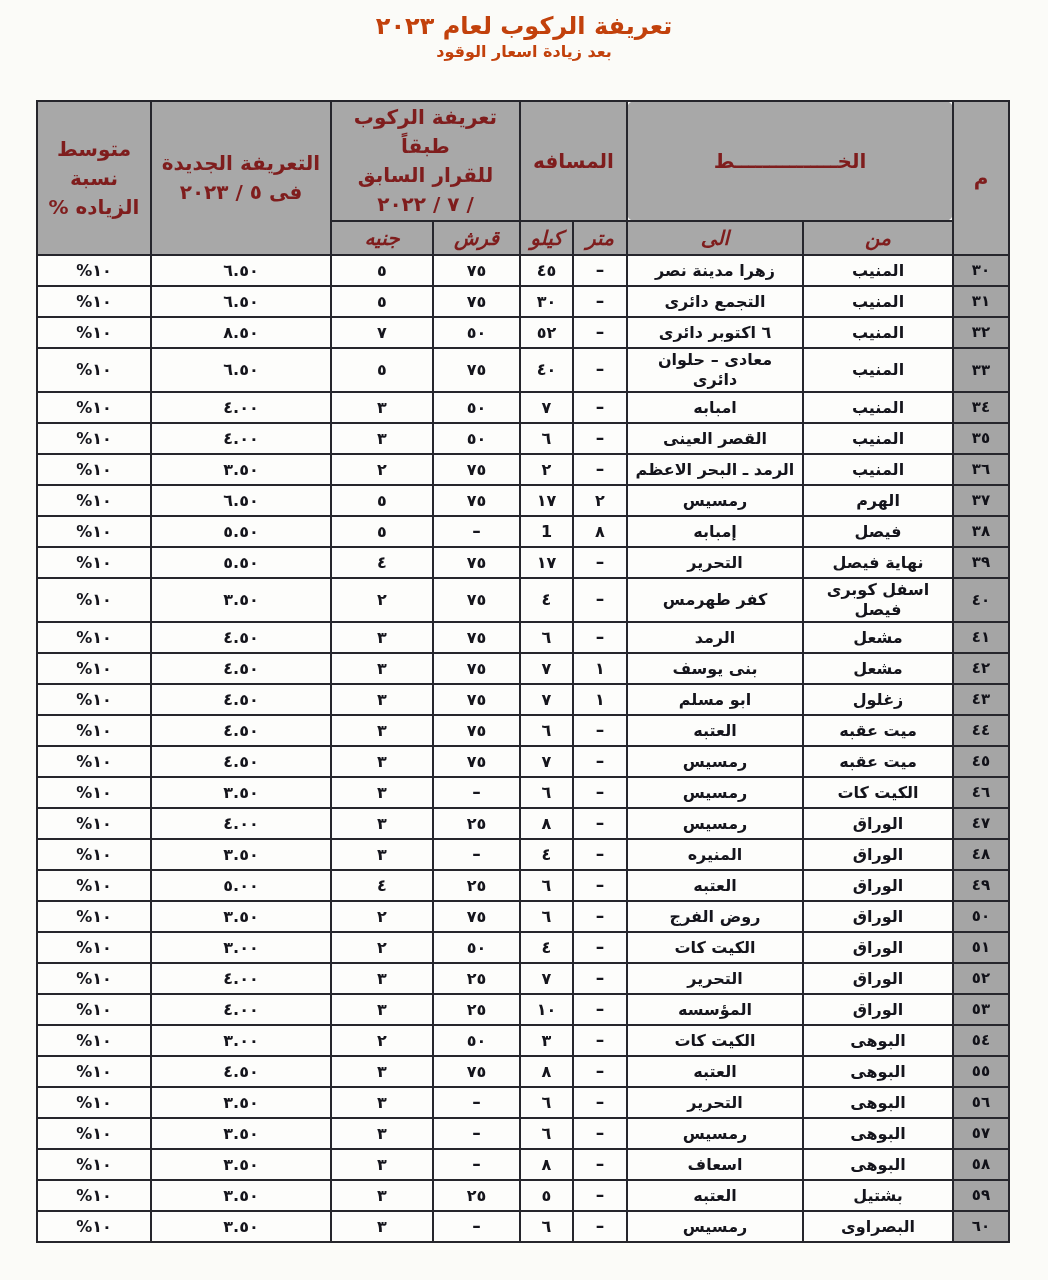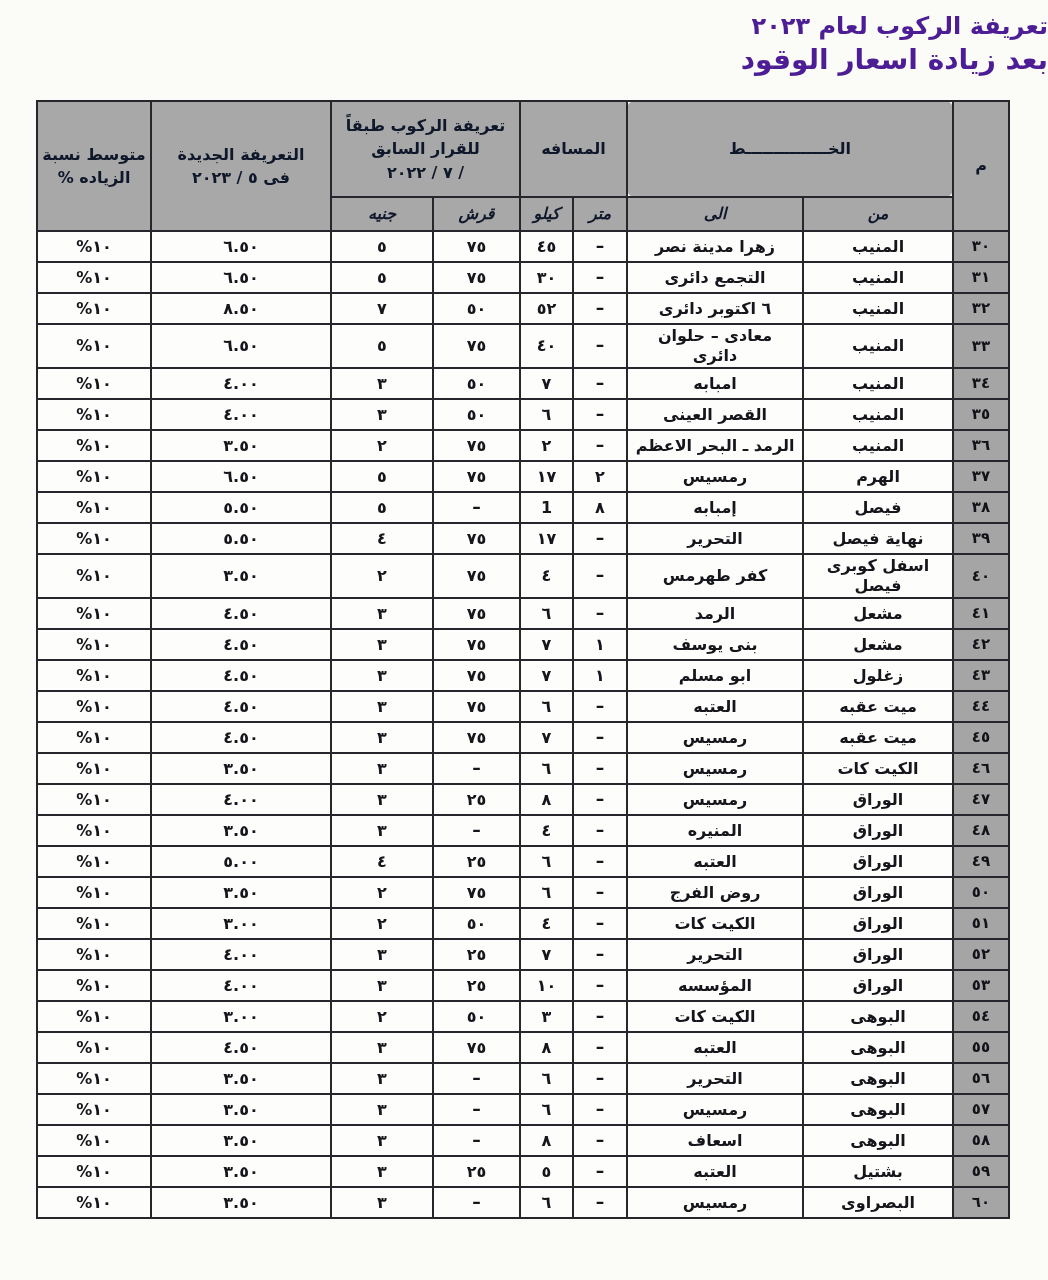--- a/index.html
+++ b/index.html
@@ -11,47 +11,47 @@
     overflow: hidden;
   }
   .page {
     position: relative;
     width: 1048px; height: 1280px;
     direction: rtl;
   }
   .title-block {
     position: absolute;
     top: 10px; left: 0; right: 0;
-    text-align: right;
+    text-align: center;
     font-weight: bold;
-    color: #4c1d95;
+    color: #c2410c;
   }
   .title-line1 { font-size: 24px; line-height: 1.35; letter-spacing: 0.5px; }
-  .title-line2 { font-size: 28px; line-height: 1.3; }
+  .title-line2 { font-size: 16px; line-height: 1.3; }
   table.fare-table {
     position: absolute;
     top: 100px; right: 38px;
     width: 972px;
     border-collapse: collapse;
     table-layout: fixed;
     background: #fdfdfb;
   }
   .fare-table th, .fare-table td {
     border: 2px solid #26262c;
     text-align: center;
     vertical-align: middle;
     font-weight: bold;
     white-space: pre-line;
     overflow: hidden;
     padding: 1px 2px;
   }
   .fare-table th {
     background: #a8a8a8;
-    color: #0f172a;
-    font-size: 16px;
+    color: #7f1d1d;
+    font-size: 20px;
     line-height: 1.45;
   }
   .fare-table thead tr.top-row th { height: 96px; }
   .fare-table thead tr.sub-row th { height: 34px; font-style: italic; }
   .fare-table td {
     height: 31px;
     font-size: 16px;
     line-height: 1.25;
     background: #fdfdfb;
   }

